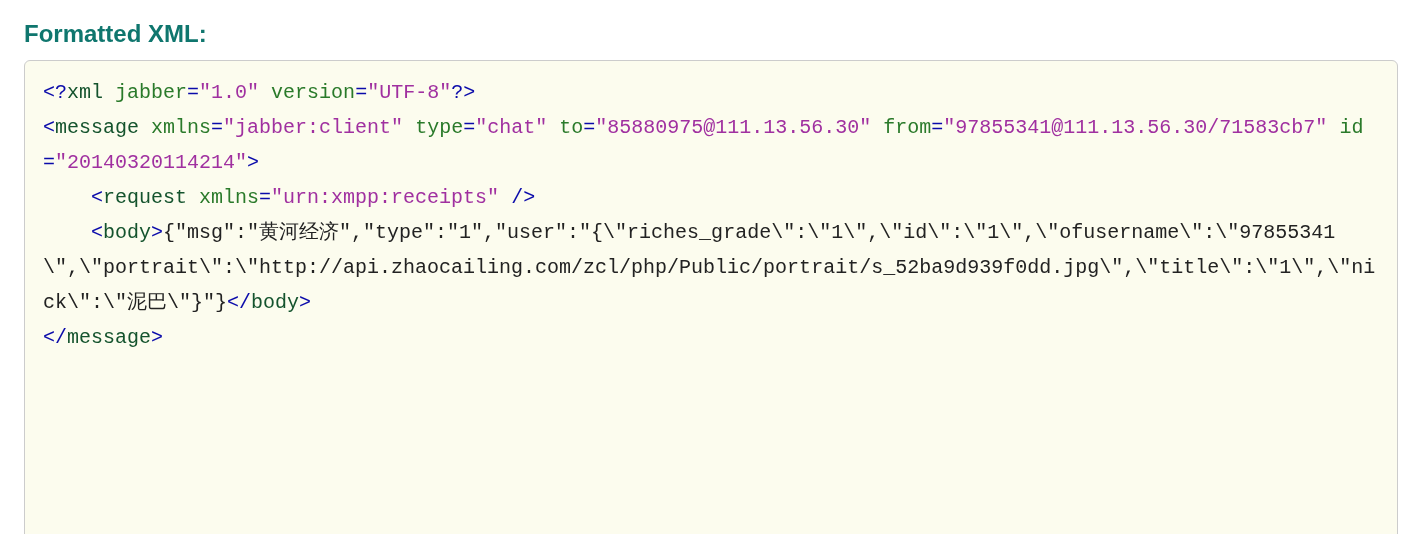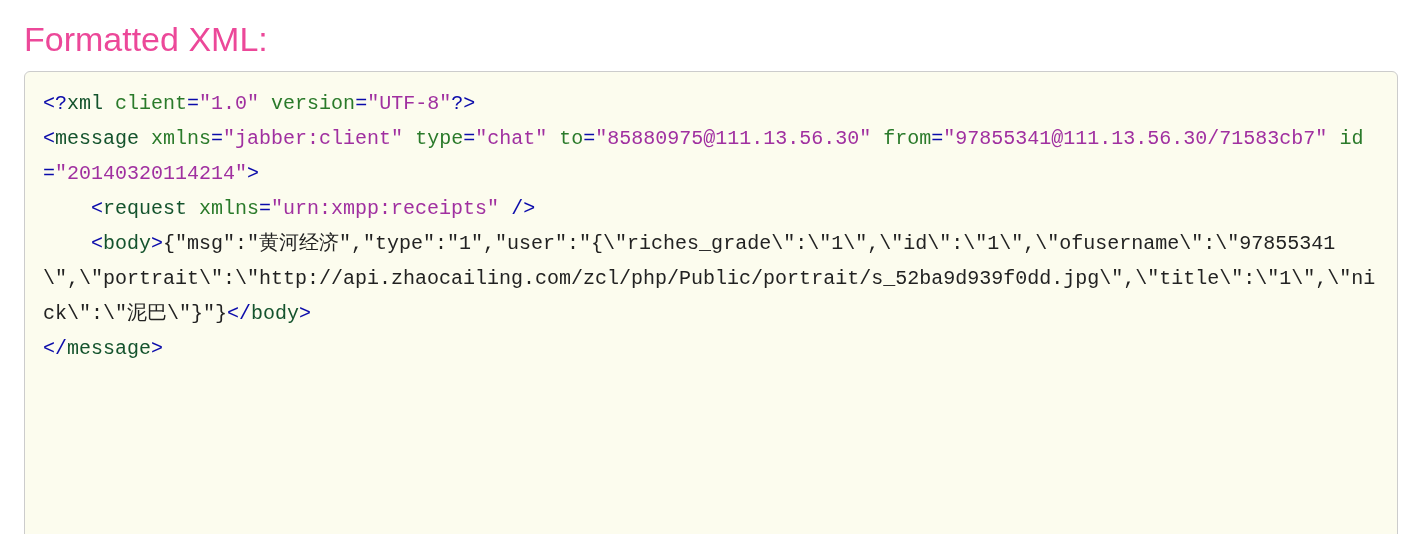--- a/index.html
+++ b/index.html
@@ -3,23 +3,23 @@
 <meta charset="utf-8">
 <style>
   body {
     margin: 0;
     padding: 20px 24px;
     font-family: -apple-system, BlinkMacSystemFont, "Segoe UI", Helvetica, Arial, sans-serif;
     background: #ffffff;
     color: #222;
   }
   .heading {
-    font-size: 34px;
-    font-weight: 400;
-    color: #ec4899;
+    font-size: 24px;
+    font-weight: 700;
+    color: #0f766e;
     margin: 0 0 12px 0;
   }
   .xml-box {
     background: #fcfcee;
     border: 1px solid #cccccc;
     border-radius: 6px;
     padding: 14px 18px 70px 18px;
     font-family: "Andale Mono", "Menlo", "Consolas", "Courier New", monospace;
     font-size: 20px;
     line-height: 1.75;
@@ -34,17 +34,17 @@
   .punct { color: #0a0aaa; }      
   .decl { color: #0a0aaa; }       
   .text { color: #222; }          
   .indent { display: inline-block; width: 48px; }
 </style>
 </head>
 <body>
 
 <h2 class="heading">Formatted XML:</h2>
 
-<div class="xml-box"><span class="decl"><span class="punct">&lt;?</span><span class="tag">xml</span> <span class="attr">client</span><span class="punct">=</span><span class="val">"1.0"</span> <span class="attr">version</span><span class="punct">=</span><span class="val">"UTF-8"</span><span class="punct">?&gt;</span></span>
+<div class="xml-box"><span class="decl"><span class="punct">&lt;?</span><span class="tag">xml</span> <span class="attr">jabber</span><span class="punct">=</span><span class="val">"1.0"</span> <span class="attr">version</span><span class="punct">=</span><span class="val">"UTF-8"</span><span class="punct">?&gt;</span></span>
 <span><span class="punct">&lt;</span><span class="tag">message</span> <span class="attr">xmlns</span><span class="punct">=</span><span class="val">"jabber:client"</span> <span class="attr">type</span><span class="punct">=</span><span class="val">"chat"</span> <span class="attr">to</span><span class="punct">=</span><span class="val">"85880975@111.13.56.30"</span> <span class="attr">from</span><span class="punct">=</span><span class="val">"97855341@111.13.56.30/71583cb7"</span> <span class="attr">id</span><span class="punct">=</span><span class="val">"20140320114214"</span><span class="punct">&gt;</span></span>
 <span class="indent"></span><span><span class="punct">&lt;</span><span class="tag">request</span> <span class="attr">xmlns</span><span class="punct">=</span><span class="val">"urn:xmpp:receipts"</span> <span class="punct">/&gt;</span></span>
 <span class="indent"></span><span><span class="punct">&lt;</span><span class="tag">body</span><span class="punct">&gt;</span><span class="text">{"msg":"黄河经济","type":"1","user":"{\"riches_grade\":\"1\",\"id\":\"1\",\"ofusername\":\"97855341\",\"portrait\":\"http://api.zhaocailing.com/zcl/php/Public/portrait/s_52ba9d939f0dd.jpg\",\"title\":\"1\",\"nick\":\"泥巴\"}"}</span><span class="punct">&lt;/</span><span class="tag">body</span><span class="punct">&gt;</span></span>
 <span><span class="punct">&lt;/</span><span class="tag">message</span><span class="punct">&gt;</span></span></div>
 
 </body></html>

